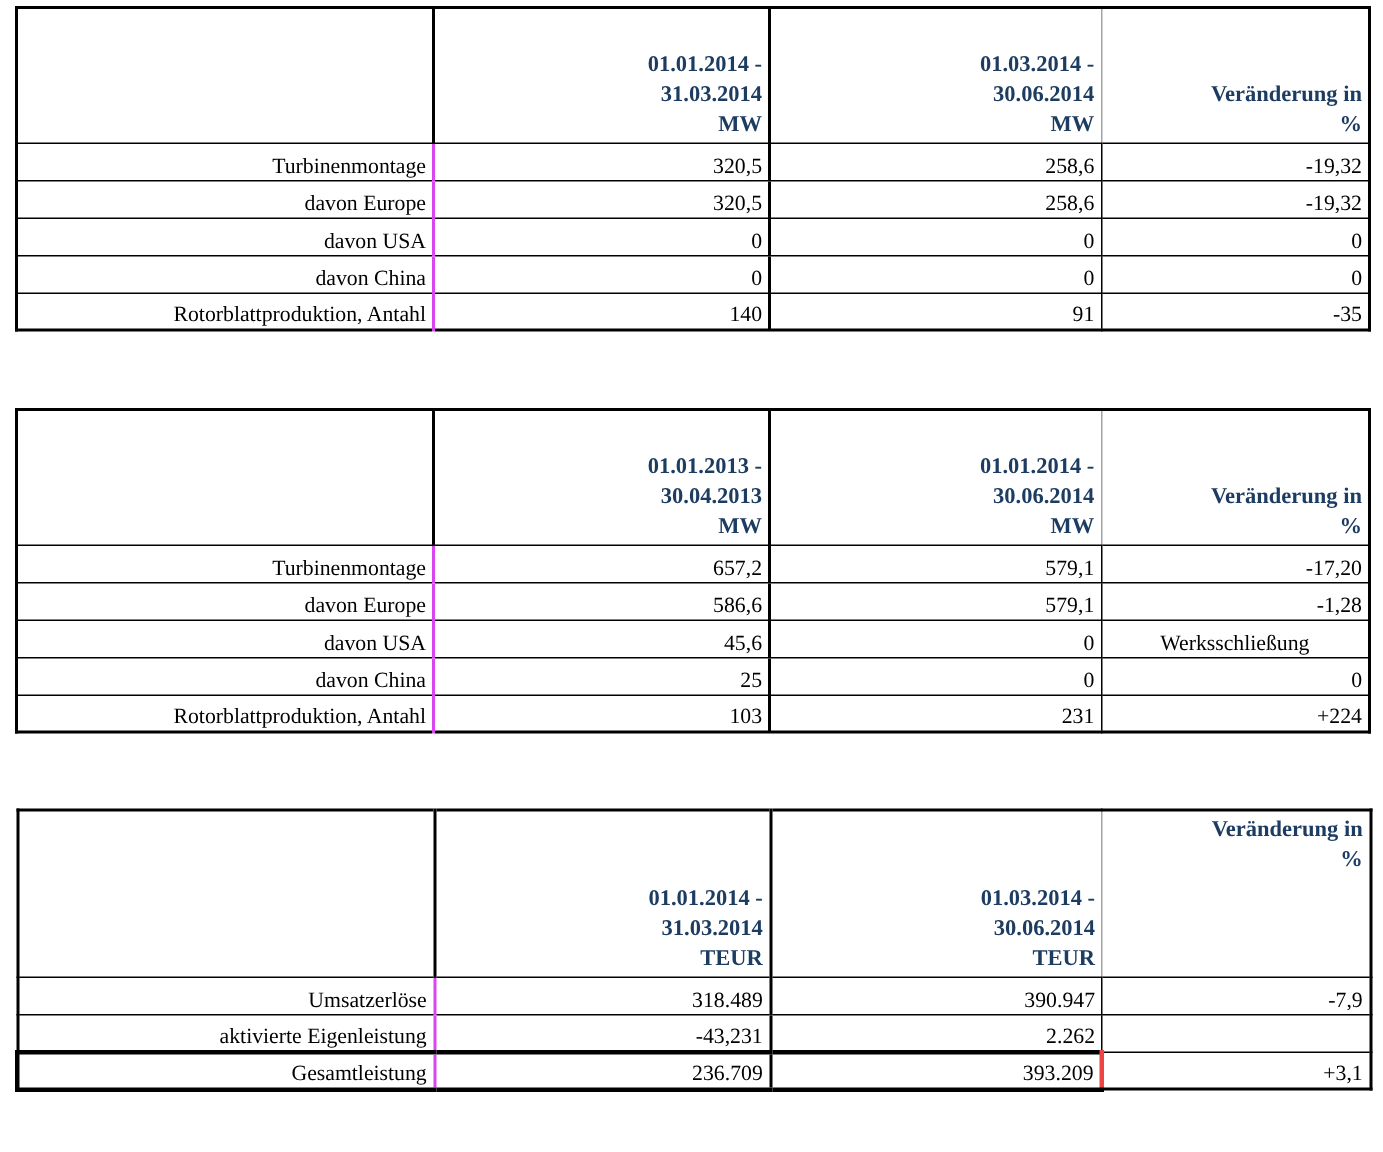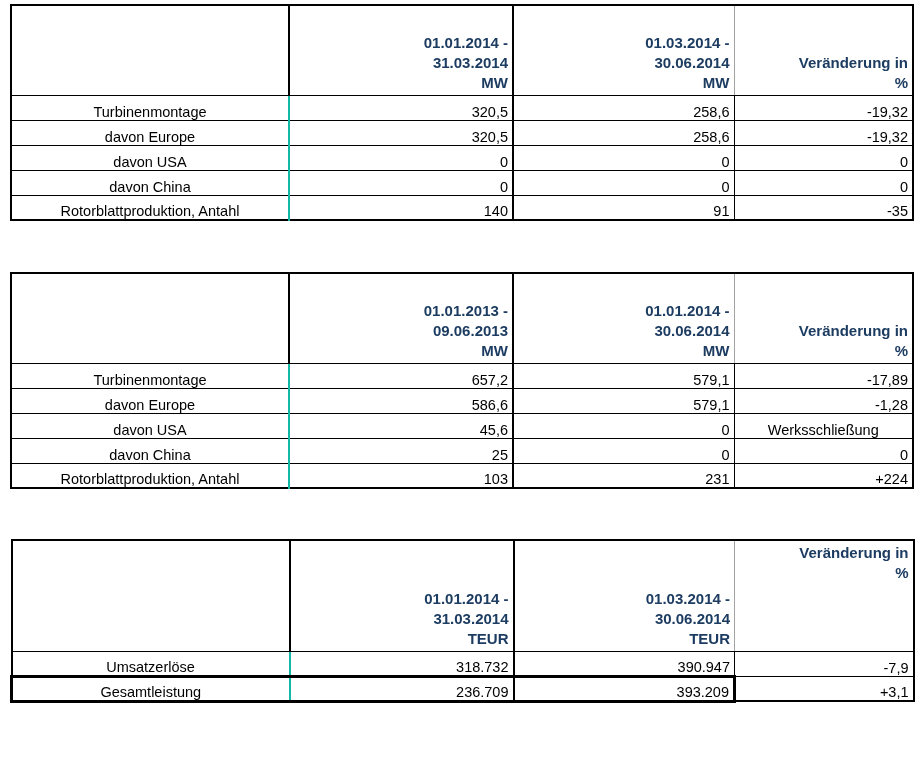--- a/index.html
+++ b/index.html
@@ -3,21 +3,21 @@
 <meta charset="utf-8">
 <style>
   html,body{margin:0;padding:0;}
   body{
     width:922px;height:768px;
     background:#ffffff;
     font-family:"Liberation Sans", sans-serif;
     -webkit-font-smoothing:antialiased;
     overflow:hidden;
   }
-  .sheet{position:relative;width:748px;height:768px;}
+  .sheet{position:relative;width:748px;height:768px;font-family:Liberation Serif, serif;}
 
   table.fintable{
     border-collapse:collapse;
     table-layout:fixed;
     position:absolute;
     left:10px;
     width:902px;
     background:#fff;
   }
   table.fintable td{
@@ -49,21 +49,21 @@
     vertical-align:bottom;
     padding-bottom:2px;
   }
   tr.hdr td.blank{border-right:2px solid #000;}
   tr.hdr td.p1{border-right:2px solid #000;}
   tr.hdr td.p2{border-right:1px solid #a3a3a3;}
 
   .hdr-lines span{display:block;}
 
   
-  tr.row td.label{text-align:center;border-right:2px solid #14b8a6;margin-left:20px;}
+  tr.row td.label{text-align:right;border-right:2px solid #d946ef;margin-left:20px;}
   tr.row td.label.indent{}
   tr.row td.num{text-align:right;}
   tr.row td.num.p1{border-right:2px solid #000;margin-top:20px;}
   tr.row td.chg{text-align:right;}
   tr.row td.chg.center{text-align:center;margin-top:18px;}
 
   .neg{color:#b02025;}
   .pos{color:#00a060;}
   .zero{color:#000;}
   .accent{color:#4a6880;}
@@ -71,21 +71,21 @@
   
   table.fintable{border:2px solid #000;}
 
   
   tr.boxed td.label,
   tr.boxed td.num{
     border-top:3px solid #000;
     border-bottom:3px solid #000;
   }
   tr.boxed td.label{border-left:3px solid #000;}
-  tr.boxed td.num.p2{border-right:3px solid #000000;margin-top:44px;}
+  tr.boxed td.num.p2{border-right:3px solid #ef4444;margin-top:44px;}
 
   
   #table-1{top:4px;}
   #table-2{top:272px;}
   #table-3{top:539px;}
 
   
   #table-1 tr.hdr td{height:90px;}
   #table-2 tr.hdr td{height:90px;margin-top:20px;}
   #table-3 tr.hdr td{height:111px;}
@@ -165,21 +165,21 @@
         <col class="c-p1">
         <col class="c-p2">
         <col class="c-chg">
       </colgroup>
       <tbody>
         <tr class="hdr">
           <td class="blank"></td>
           <td class="p1">
             <div class="hdr-lines">
               <span>01.01.2013 -</span>
-              <span>09.06.2013</span>
+              <span>30.04.2013</span>
               <span>MW</span>
             </div>
           </td>
           <td class="p2">
             <div class="hdr-lines">
               <span>01.01.2014 -</span>
               <span>30.06.2014</span>
               <span>MW</span>
             </div>
           </td>
@@ -187,21 +187,21 @@
             <div class="hdr-lines">
               <span>Veränderung in</span>
               <span>%</span>
             </div>
           </td>
         </tr>
         <tr class="row">
           <td class="label">Turbinenmontage</td>
           <td class="num p1">657,2</td>
           <td class="num p2">579,1</td>
-          <td class="chg neg">-17,89</td>
+          <td class="chg neg">-17,20</td>
         </tr>
         <tr class="row">
           <td class="label indent">davon Europe</td>
           <td class="num p1">586,6</td>
           <td class="num p2">579,1</td>
           <td class="chg neg">-1,28</td>
         </tr>
         <tr class="row">
           <td class="label indent">davon USA</td>
           <td class="num p1">45,6</td>
@@ -248,23 +248,29 @@
           </td>
           <td class="chg">
             <div class="hdr-lines">
               <span>Veränderung in</span>
               <span>%</span>
             </div>
           </td>
         </tr>
         <tr class="row">
           <td class="label">Umsatzerlöse</td>
-          <td class="num p1">318.732</td>
+          <td class="num p1">318.489</td>
           <td class="num p2">390.947</td>
           <td class="chg neg">-7,9</td>
+        </tr>
+        <tr class="row">
+          <td class="label">aktivierte Eigenleistung</td>
+          <td class="num p1">-43,231</td>
+          <td class="num p2">2.262</td>
+          <td class="chg zero"></td>
         </tr>
         <tr class="row boxed">
           <td class="label accent">Gesamtleistung</td>
           <td class="num p1 accent">236.709</td>
           <td class="num p2 accent">393.209</td>
           <td class="chg pos">+3,1</td>
         </tr>
       </tbody>
     </table>
 </div>

